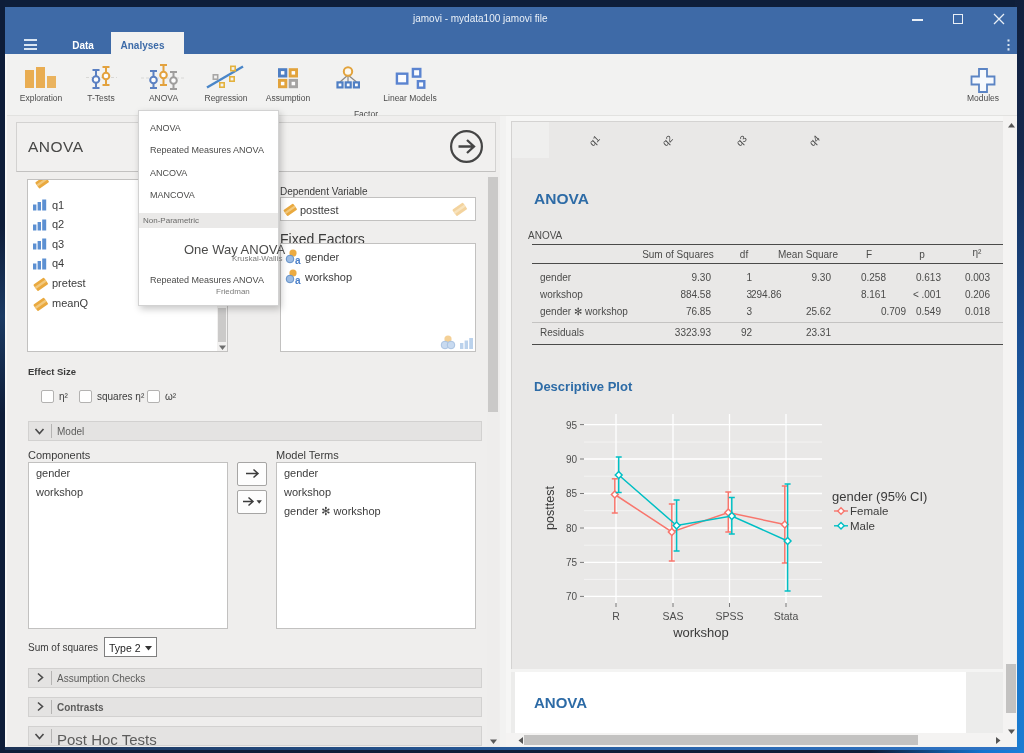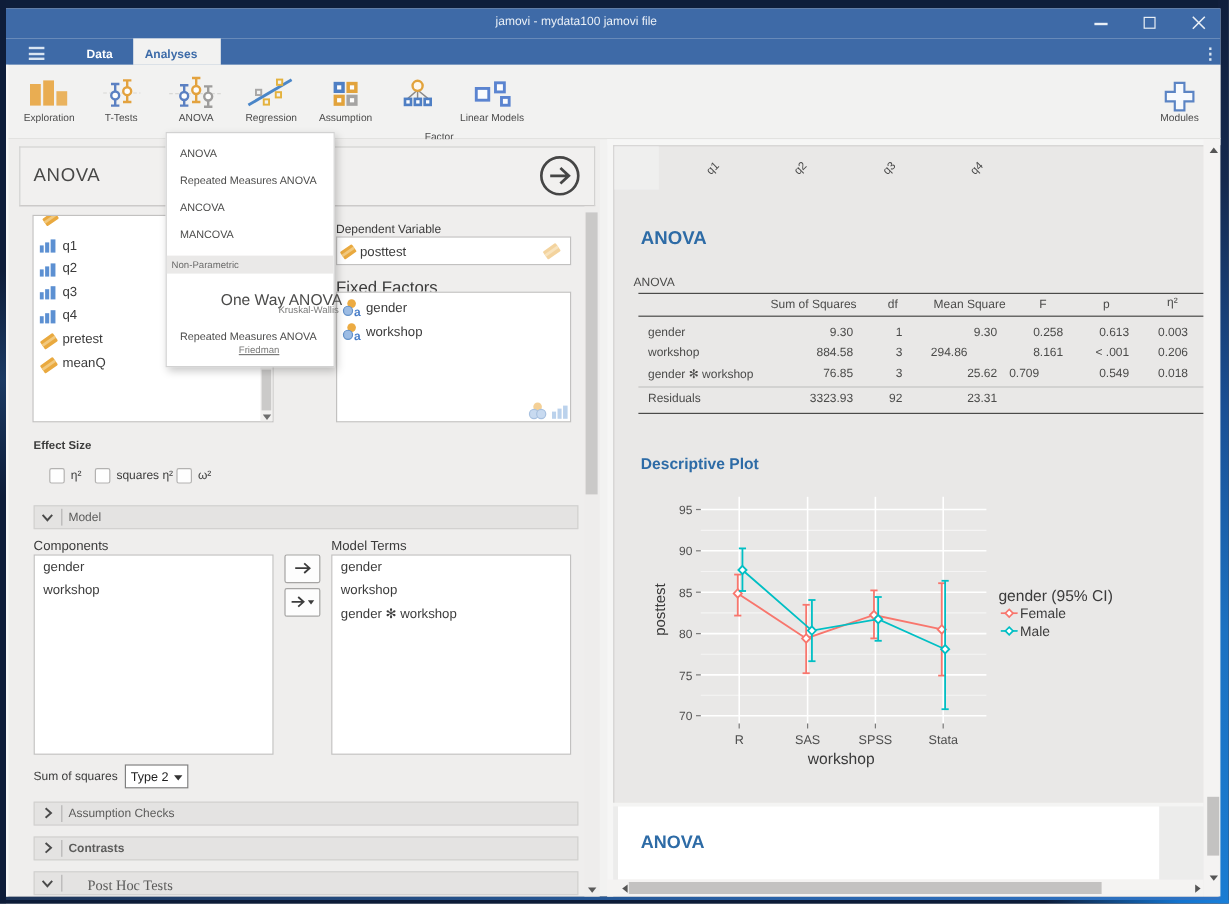--- a/index.html
+++ b/index.html
@@ -298,21 +298,21 @@
     <path d="M2,1.5 L6.5,5.5 L2,9.5" fill="none" stroke="#4a4a4a" stroke-width="1.6"></path>
   </svg>
 <div class="abs" style="left:51px;top:700px;width:1px;height:14px;background:#b5b4b3;"></div>
 <div class="abs" style="left:57px;top:702px;font-size:10px;color:#5c5c5b;font-weight:bold;">Contrasts</div>
 
 <div class="abs" style="left:28px;top:726px;width:454px;height:20px;background:#e4e3e2;border:1px solid #d2d1d0;"></div>
 <svg class="abs" style="left:34px;top:732px;" width="11" height="9">
     <path d="M1.5,2 L5.5,6.5 L9.5,2" fill="none" stroke="#4a4a4a" stroke-width="1.6"></path>
   </svg>
 <div class="abs" style="left:51px;top:729px;width:1px;height:14px;background:#b5b4b3;"></div>
-<div class="abs" style="left:73px;top:731px;font-size:12px;color:#5c5c5b;font-family:Liberation Serif, serif;">Post Hoc Tests</div>
+<div class="abs" style="left:57px;top:731px;font-size:15px;color:#5c5c5b;">Post Hoc Tests</div>
 
 <div class="abs" style="left:487px;top:172px;width:12px;height:575px;background:#eeedec;"></div>
 <div class="abs" style="left:488px;top:177px;width:10px;height:235px;background:#cac9c8;"></div>
 <svg class="abs" style="left:489px;top:738px;" width="9" height="7">
     <path d="M1,1.5 L8,1.5 L4.5,6 z" fill="#595959"></path>
   </svg>
 
 <div class="abs" style="left:506px;top:116px;width:509px;height:631px;background:#ececeb;"></div>
 
 <div class="abs" style="left:506px;top:116px;width:511px;height:5px;background:#f6f6f5;"></div>
@@ -344,30 +344,30 @@
 <div class="abs" style="left:631px;top:272.2px;width:80px;text-align:right;font-size:10px;color:#4b4b4a;">9.30</div>
 <div class="abs" style="left:712px;top:272.2px;width:40px;text-align:right;font-size:10px;color:#4b4b4a;">1</div>
 <div class="abs" style="left:751px;top:272.2px;width:80px;text-align:right;font-size:10px;color:#4b4b4a;">9.30</div>
 <div class="abs" style="left:826px;top:272.2px;width:60px;text-align:right;font-size:10px;color:#4b4b4a;">0.258</div>
 <div class="abs" style="left:881px;top:272.2px;width:60px;text-align:right;font-size:10px;color:#4b4b4a;">0.613</div>
 <div class="abs" style="left:930px;top:272.2px;width:60px;text-align:right;font-size:10px;color:#4b4b4a;">0.003</div>
 
 <div class="abs" style="left:540px;top:289.2px;font-size:10px;color:#4b4b4a;">workshop</div>
 <div class="abs" style="left:631px;top:289.2px;width:80px;text-align:right;font-size:10px;color:#4b4b4a;">884.58</div>
 <div class="abs" style="left:712px;top:289.2px;width:40px;text-align:right;font-size:10px;color:#4b4b4a;">3</div>
-<div class="abs" style="left:751px;top:289.2px;width:80px;text-align:center;font-size:10px;color:#4b4b4a;">294.86</div>
+<div class="abs" style="left:751px;top:289.2px;width:80px;text-align:left;font-size:10px;color:#4b4b4a;">294.86</div>
 <div class="abs" style="left:826px;top:289.2px;width:60px;text-align:right;font-size:10px;color:#4b4b4a;">8.161</div>
 <div class="abs" style="left:881px;top:289.2px;width:60px;text-align:right;font-size:10px;color:#4b4b4a;">&lt; .001</div>
 <div class="abs" style="left:930px;top:289.2px;width:60px;text-align:right;font-size:10px;color:#4b4b4a;">0.206</div>
 
 <div class="abs" style="left:540px;top:305.7px;font-size:10px;color:#4b4b4a;">gender ✻ workshop</div>
 <div class="abs" style="left:631px;top:305.7px;width:80px;text-align:right;font-size:10px;color:#4b4b4a;">76.85</div>
 <div class="abs" style="left:712px;top:305.7px;width:40px;text-align:right;font-size:10px;color:#4b4b4a;">3</div>
 <div class="abs" style="left:751px;top:305.7px;width:80px;text-align:right;font-size:10px;color:#4b4b4a;">25.62</div>
-<div class="abs" style="left:826px;top:305.7px;width:40px;text-align:right;font-size:10px;color:#4b4b4a;">0.709</div>
+<div class="abs" style="left:826px;top:305.7px;width:80px;text-align:right;font-size:10px;color:#4b4b4a;">0.709</div>
 <div class="abs" style="left:881px;top:305.7px;width:60px;text-align:right;font-size:10px;color:#4b4b4a;">0.549</div>
 <div class="abs" style="left:930px;top:305.7px;width:60px;text-align:right;font-size:10px;color:#4b4b4a;">0.018</div>
 
 <div class="abs" style="left:540px;top:327.2px;font-size:10px;color:#4b4b4a;">Residuals</div>
 <div class="abs" style="left:631px;top:327.2px;width:80px;text-align:right;font-size:10px;color:#4b4b4a;">3323.93</div>
 <div class="abs" style="left:712px;top:327.2px;width:40px;text-align:right;font-size:10px;color:#4b4b4a;">92</div>
 <div class="abs" style="left:751px;top:327.2px;width:80px;text-align:right;font-size:10px;color:#4b4b4a;">23.31</div>
 
 <div class="abs" style="left:534px;top:378.5px;font-size:13px;font-weight:bold;color:#2d6ba6;">Descriptive Plot</div>
 <svg class="abs" style="left:540px;top:405px;" width="400" height="240">
@@ -495,13 +495,13 @@
 <div class="abs" style="left:138px;top:110px;width:141px;height:196px;background:#ffffff;border:1px solid #d2d2d2;box-shadow:2px 3px 7px rgba(0,0,0,0.22);z-index:50;"></div>
 <div class="abs" style="left:150px;top:122.5px;font-size:9px;color:#4b4b4a;z-index:51;">ANOVA</div>
 <div class="abs" style="left:150px;top:145px;font-size:9px;color:#4b4b4a;z-index:51;">Repeated Measures ANOVA</div>
 <div class="abs" style="left:150px;top:167.5px;font-size:9px;color:#4b4b4a;z-index:51;">ANCOVA</div>
 <div class="abs" style="left:150px;top:190px;font-size:9px;color:#4b4b4a;z-index:51;">MANCOVA</div>
 <div class="abs" style="left:139px;top:213px;width:139px;height:15px;background:#eae9e8;z-index:51;"></div>
 <div class="abs" style="left:143px;top:216px;font-size:8px;color:#6b6b6a;z-index:52;">Non-Parametric</div>
 <div class="abs" style="left:150px;top:242px;font-size:13px;color:#4b4b4a;z-index:51;margin-left:34px;">One Way ANOVA</div>
 <div class="abs" style="left:199px;top:254px;font-size:8px;color:#7a7a79;z-index:51;padding-left:33px;">Kruskal-Wallis</div>
 <div class="abs" style="left:150px;top:275px;font-size:9px;color:#4b4b4a;z-index:51;">Repeated Measures ANOVA</div>
-<div class="abs" style="left:199px;top:287px;font-size:8px;color:#7a7a79;z-index:51;text-decoration:underline;">Friedman</div>
+<div class="abs" style="left:216px;top:287px;font-size:8px;color:#7a7a79;z-index:51;">Friedman</div>
 
 </body></html>

